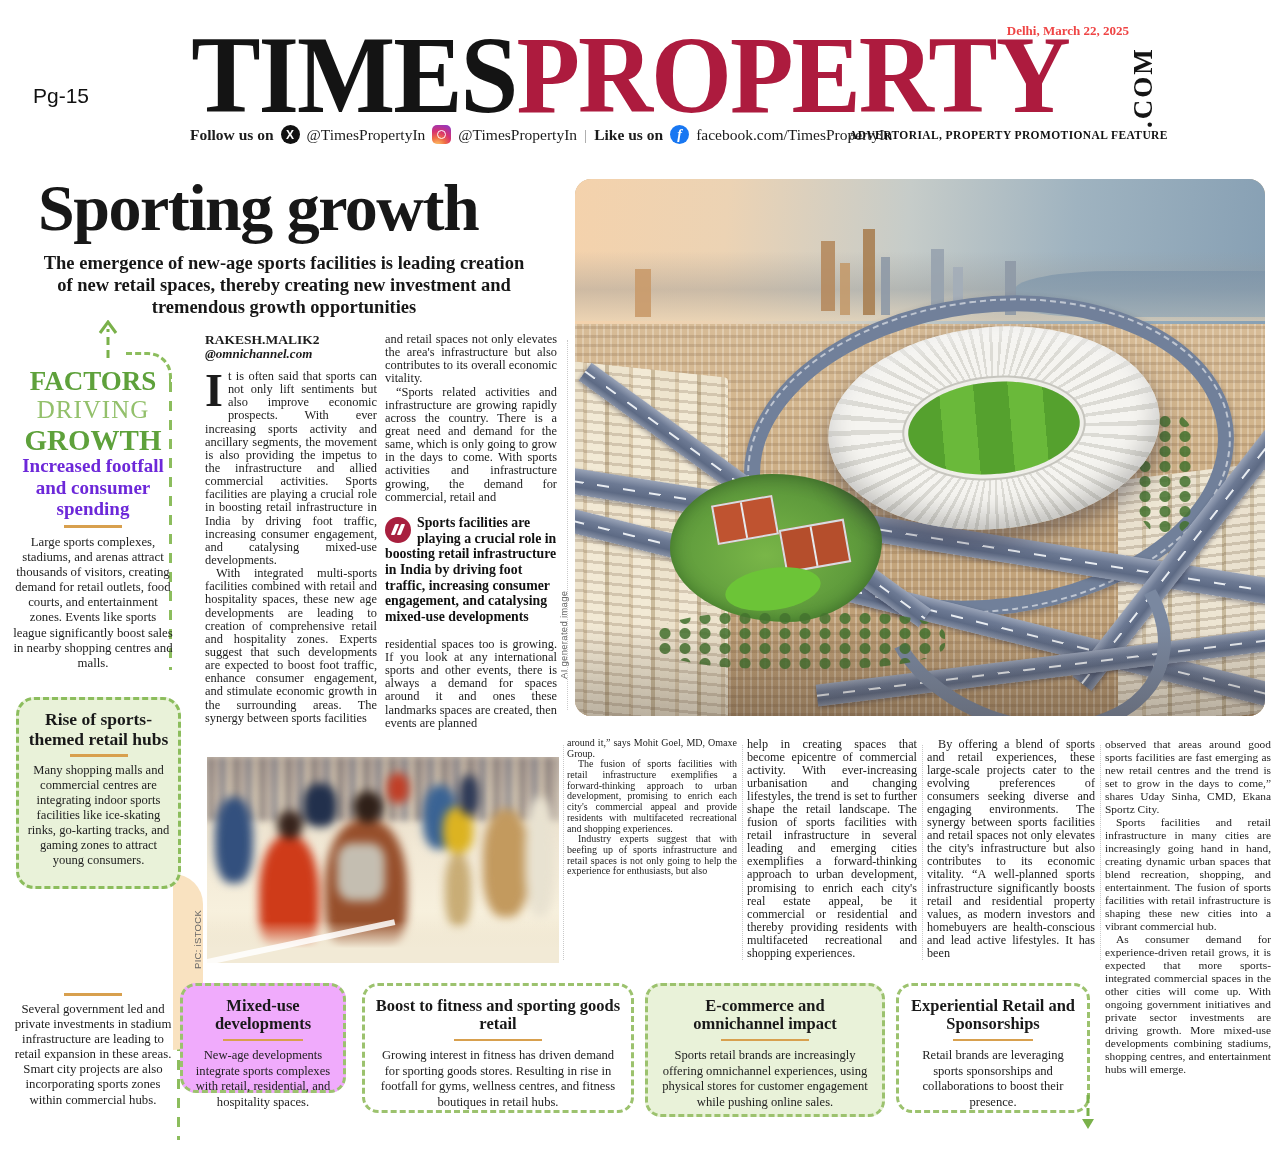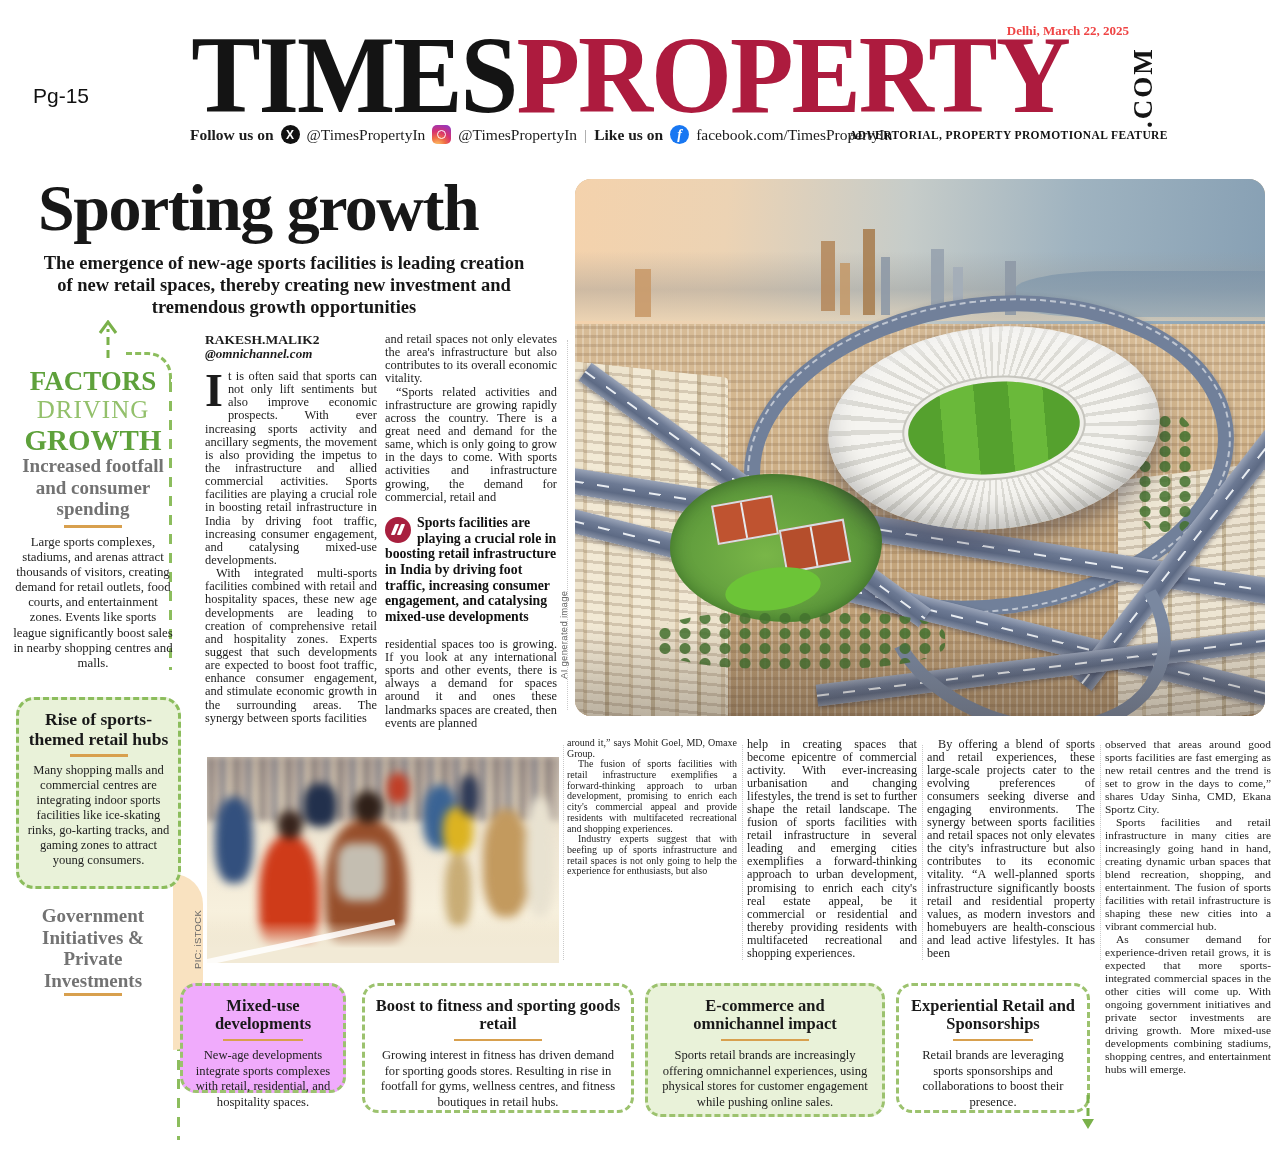--- a/index.html
+++ b/index.html
@@ -25,21 +25,21 @@
 
   
   .headline { position:absolute; left:38px; top:170px; width:510px; font-size:66px; font-weight:bold; letter-spacing:-1.5px; color:#171717; }
   .subheadline { position:absolute; left:34px; top:252px; width:500px; font-size:18.5px; font-weight:bold; text-align:center; line-height:1.2; color:#171717; }
 
   
   .factors-title { position:absolute; left:22px; top:342px; width:142px; text-align:center; line-height:1.12;margin-top:24px; }
   .ft1 { display:block; font-size:27px; font-weight:bold; color:#5ea13b; }
   .ft2 { display:block; font-size:25px; color:#93c06b; letter-spacing:1px; }
   .ft3 { display:block; font-size:29px; font-weight:bold; color:#5ea13b; }
-  .side-heading { position:absolute; font-size:19px; font-weight:bold; text-align:center; line-height:1.14; color:#737373; }
+  .side-heading { position:absolute; font-size:19px; font-weight:bold; text-align:center; line-height:1.14; color:#6d28d9; }
   .gold-rule { position:absolute; width:58px; height:2.5px; background:#d8a04e; }
   .side-body { position:absolute; font-size:12.8px; line-height:1.18; text-align:center; color:#222; }
   .side-box { position:absolute; left:16px; top:697px; width:165px; height:192px; background:#e9f2d9; border:3px dashed #8cbd5d; border-radius:18px; padding:10px 7px; text-align:center; }
   .side-box .bh { font-size:17.5px; font-weight:bold; line-height:1.12; color:#191919; }
   .side-box .brule { width:58px; height:2.5px; background:#d8a04e; margin:5px auto 6px; }
   .side-box .bb { font-size:12.6px; line-height:1.2; color:#222; }
 
   
   .deco-corner { position:absolute; left:126px; top:352px; width:46px; height:30px; border-top:3px dashed #8cbd5d; border-right:3px dashed #8cbd5d; border-top-right-radius:24px; }
   .vdash { position:absolute; width:3px; background:repeating-linear-gradient(180deg,#8cbd5d 0 10px, transparent 10px 19px); }
@@ -169,22 +169,22 @@
   <div class="side-heading" style="left:18px; top:455px; width:150px;">Increased footfall and consumer spending</div>
   <div class="gold-rule" style="left:64px; top:525px;"></div>
   <div class="side-body" style="left:12px; top:535px; width:162px;">Large sports complexes, stadiums, and arenas attract thousands of visitors, creating demand for retail outlets, food courts, and entertainment zones. Events like sports league significantly boost sales in nearby shopping centres and malls.</div>
 
   <div class="side-box">
     <div class="bh">Rise of sports-themed retail hubs</div>
     <div class="brule"></div>
     <div class="bb">Many shopping malls and commercial centres are integrating indoor sports facilities like ice-skating rinks, go-karting tracks, and gaming zones to attract young consumers.</div>
   </div>
 
-  <div class="side-heading" style="left:28px; top:905px; width:130px;">Government Initiatives &amp; Private Investments</div>
   <div class="gold-rule" style="left:64px; top:993px;"></div>
+  <div class="side-body" style="left:8px; top:1002px; width:170px;">Several government led and private investments in stadium infrastructure are leading to retail expansion in these areas. Smart city projects are also incorporating sports zones within commercial hubs.</div>
 
   <div class="col col1">
     <div class="byline">
       <span class="bname">RAKESH.MALIK2</span>
       <span class="bhandle">@omnichannel.com</span>
     </div>
     <p><span class="dropcap">I</span><span>t is often said that sports can not only lift sentiments but also improve economic prospects. With ever increasing sports activity and ancillary segments, the movement is also providing the impetus to the infrastructure and allied commercial activities. Sports facilities are playing a crucial role in boosting retail infrastructure in India by driving foot traffic, increasing consumer engagement, and catalysing mixed-use developments.</span></p>
     <p class="indent">With integrated multi-sports facilities combined with retail and hospitality spaces, these new age developments are leading to creation of comprehensive retail and hospitality zones. Experts suggest that such developments are expected to boost foot traffic, enhance consumer engagement, and stimulate economic growth in the surrounding areas. The synergy between sports facilities</p>
   </div>
 

